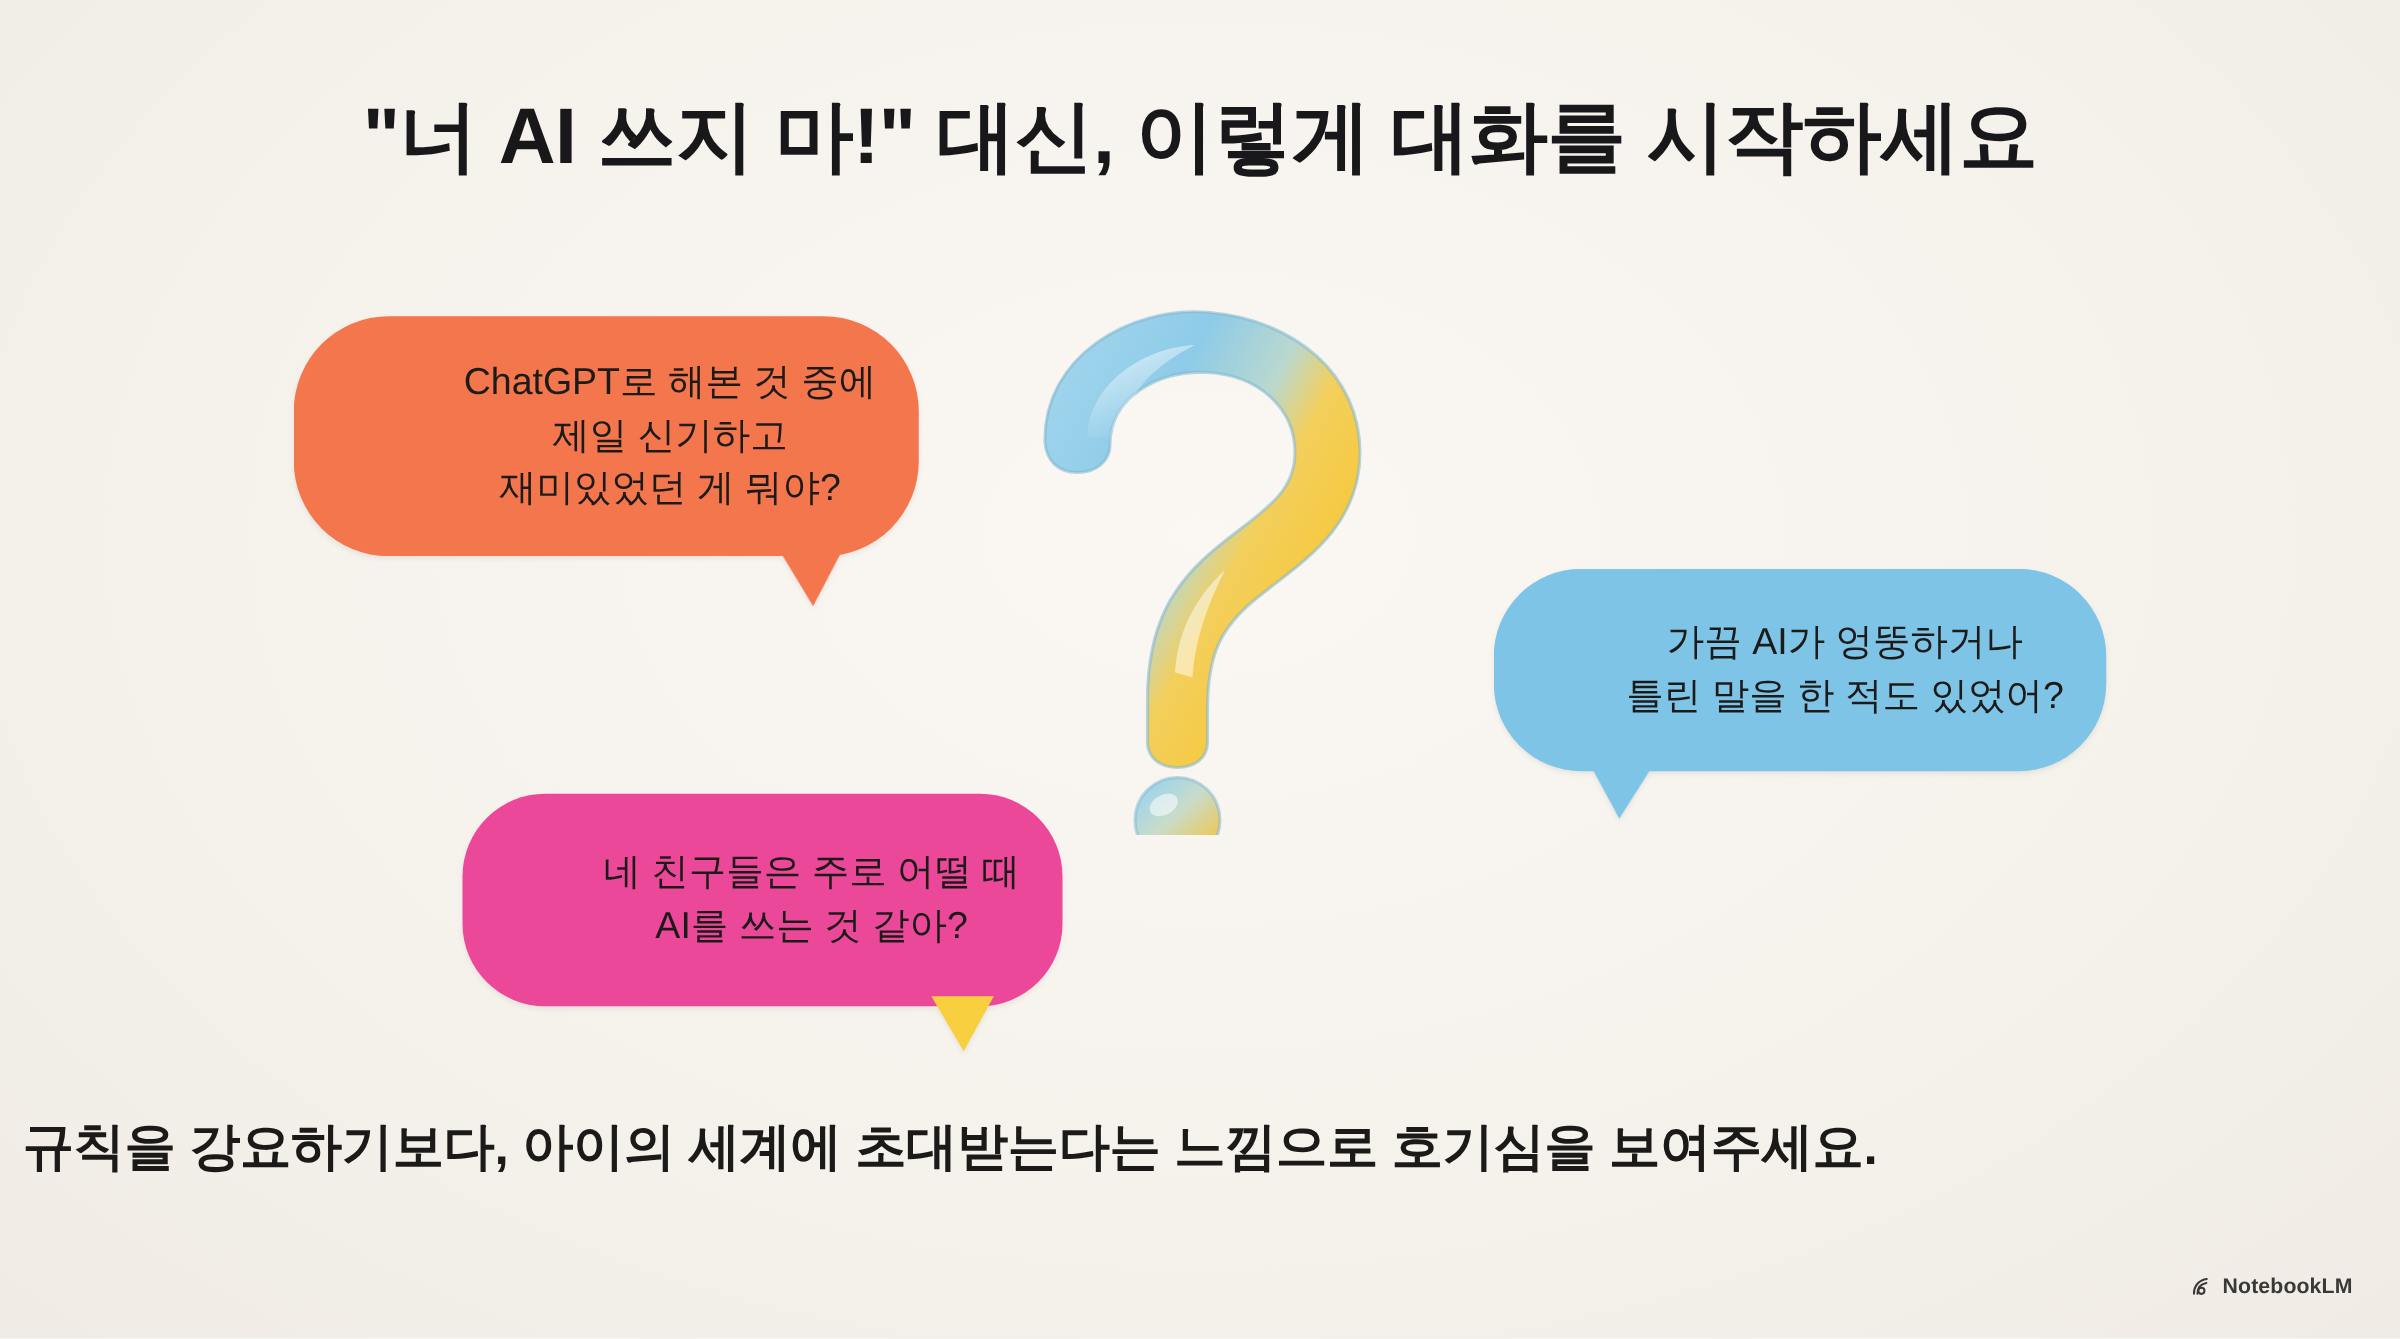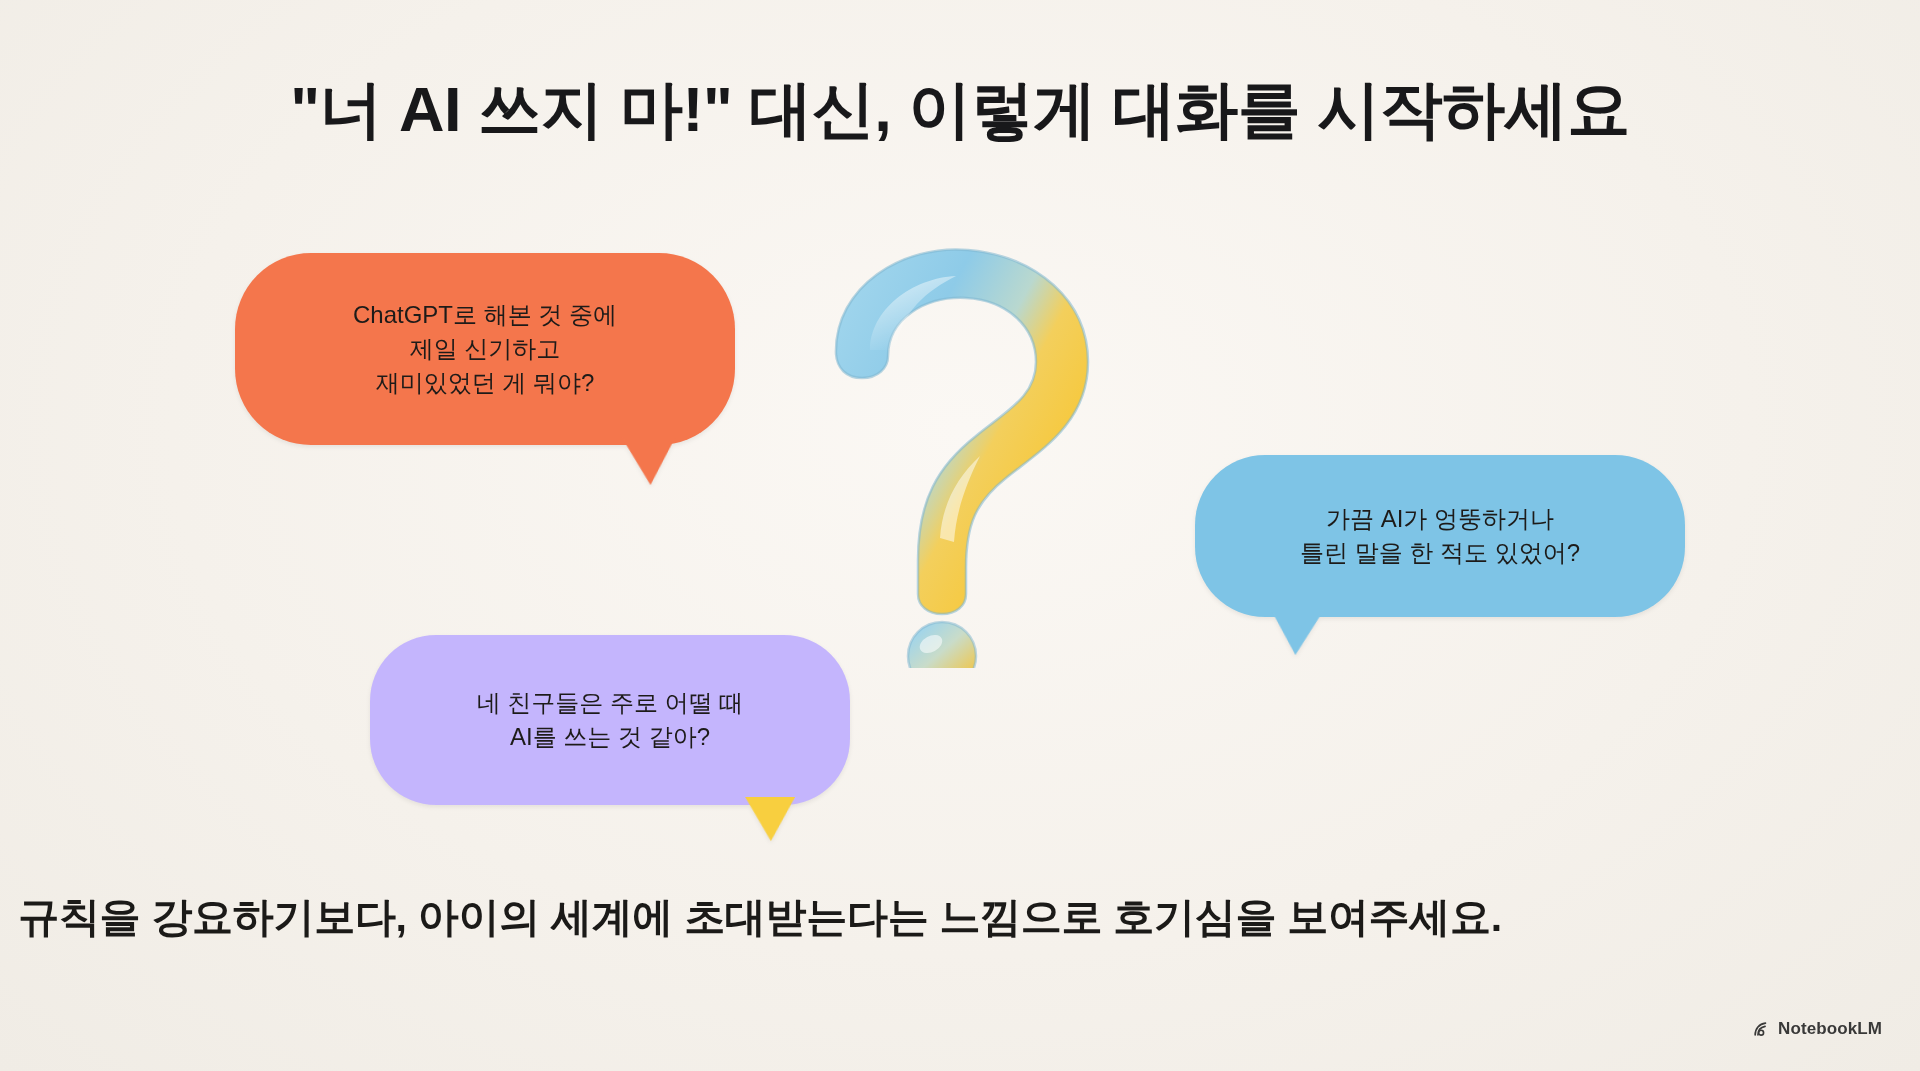--- a/index.html
+++ b/index.html
@@ -51,24 +51,24 @@
   }
   .qmark-svg { display: block; }
 
   
   .bubble {
     position: absolute;
     box-sizing: border-box;
     border-radius: 60px;
     display: flex;
     align-items: center;
-    justify-content: center;
+    justify-content: flex-end;
     text-align: center;
     color: #1d1b19;
-    font-size: 24px;
+    font-size: 30px;
     line-height: 1.42;
     font-weight: 500;
     padding: 26px 34px;
     filter: drop-shadow(0 2px 2px rgba(0,0,0,0.07));
   }
   .bubble .lines { white-space: pre-line; }
 
   .bubble-orange {
     left: 235px;
     top: 253px;
@@ -105,21 +105,21 @@
     border-right: 34px solid transparent;
     border-top: 46px solid #7ec4e6;
     transform: skewX(6deg);
   }
 
   .bubble-yellow {
     left: 370px;
     top: 635px;
     width: 480px;
     height: 170px;
-    background: #c4b5fd;
+    background: #ec4899;
     border-radius: 66px;
   }
   .bubble-yellow .tail {
     position: absolute;
     right: 58px;
     bottom: -36px;
     width: 0; height: 0;
     border-left: 32px solid transparent;
     border-right: 18px solid transparent;
     border-top: 44px solid #f8cf3f;

